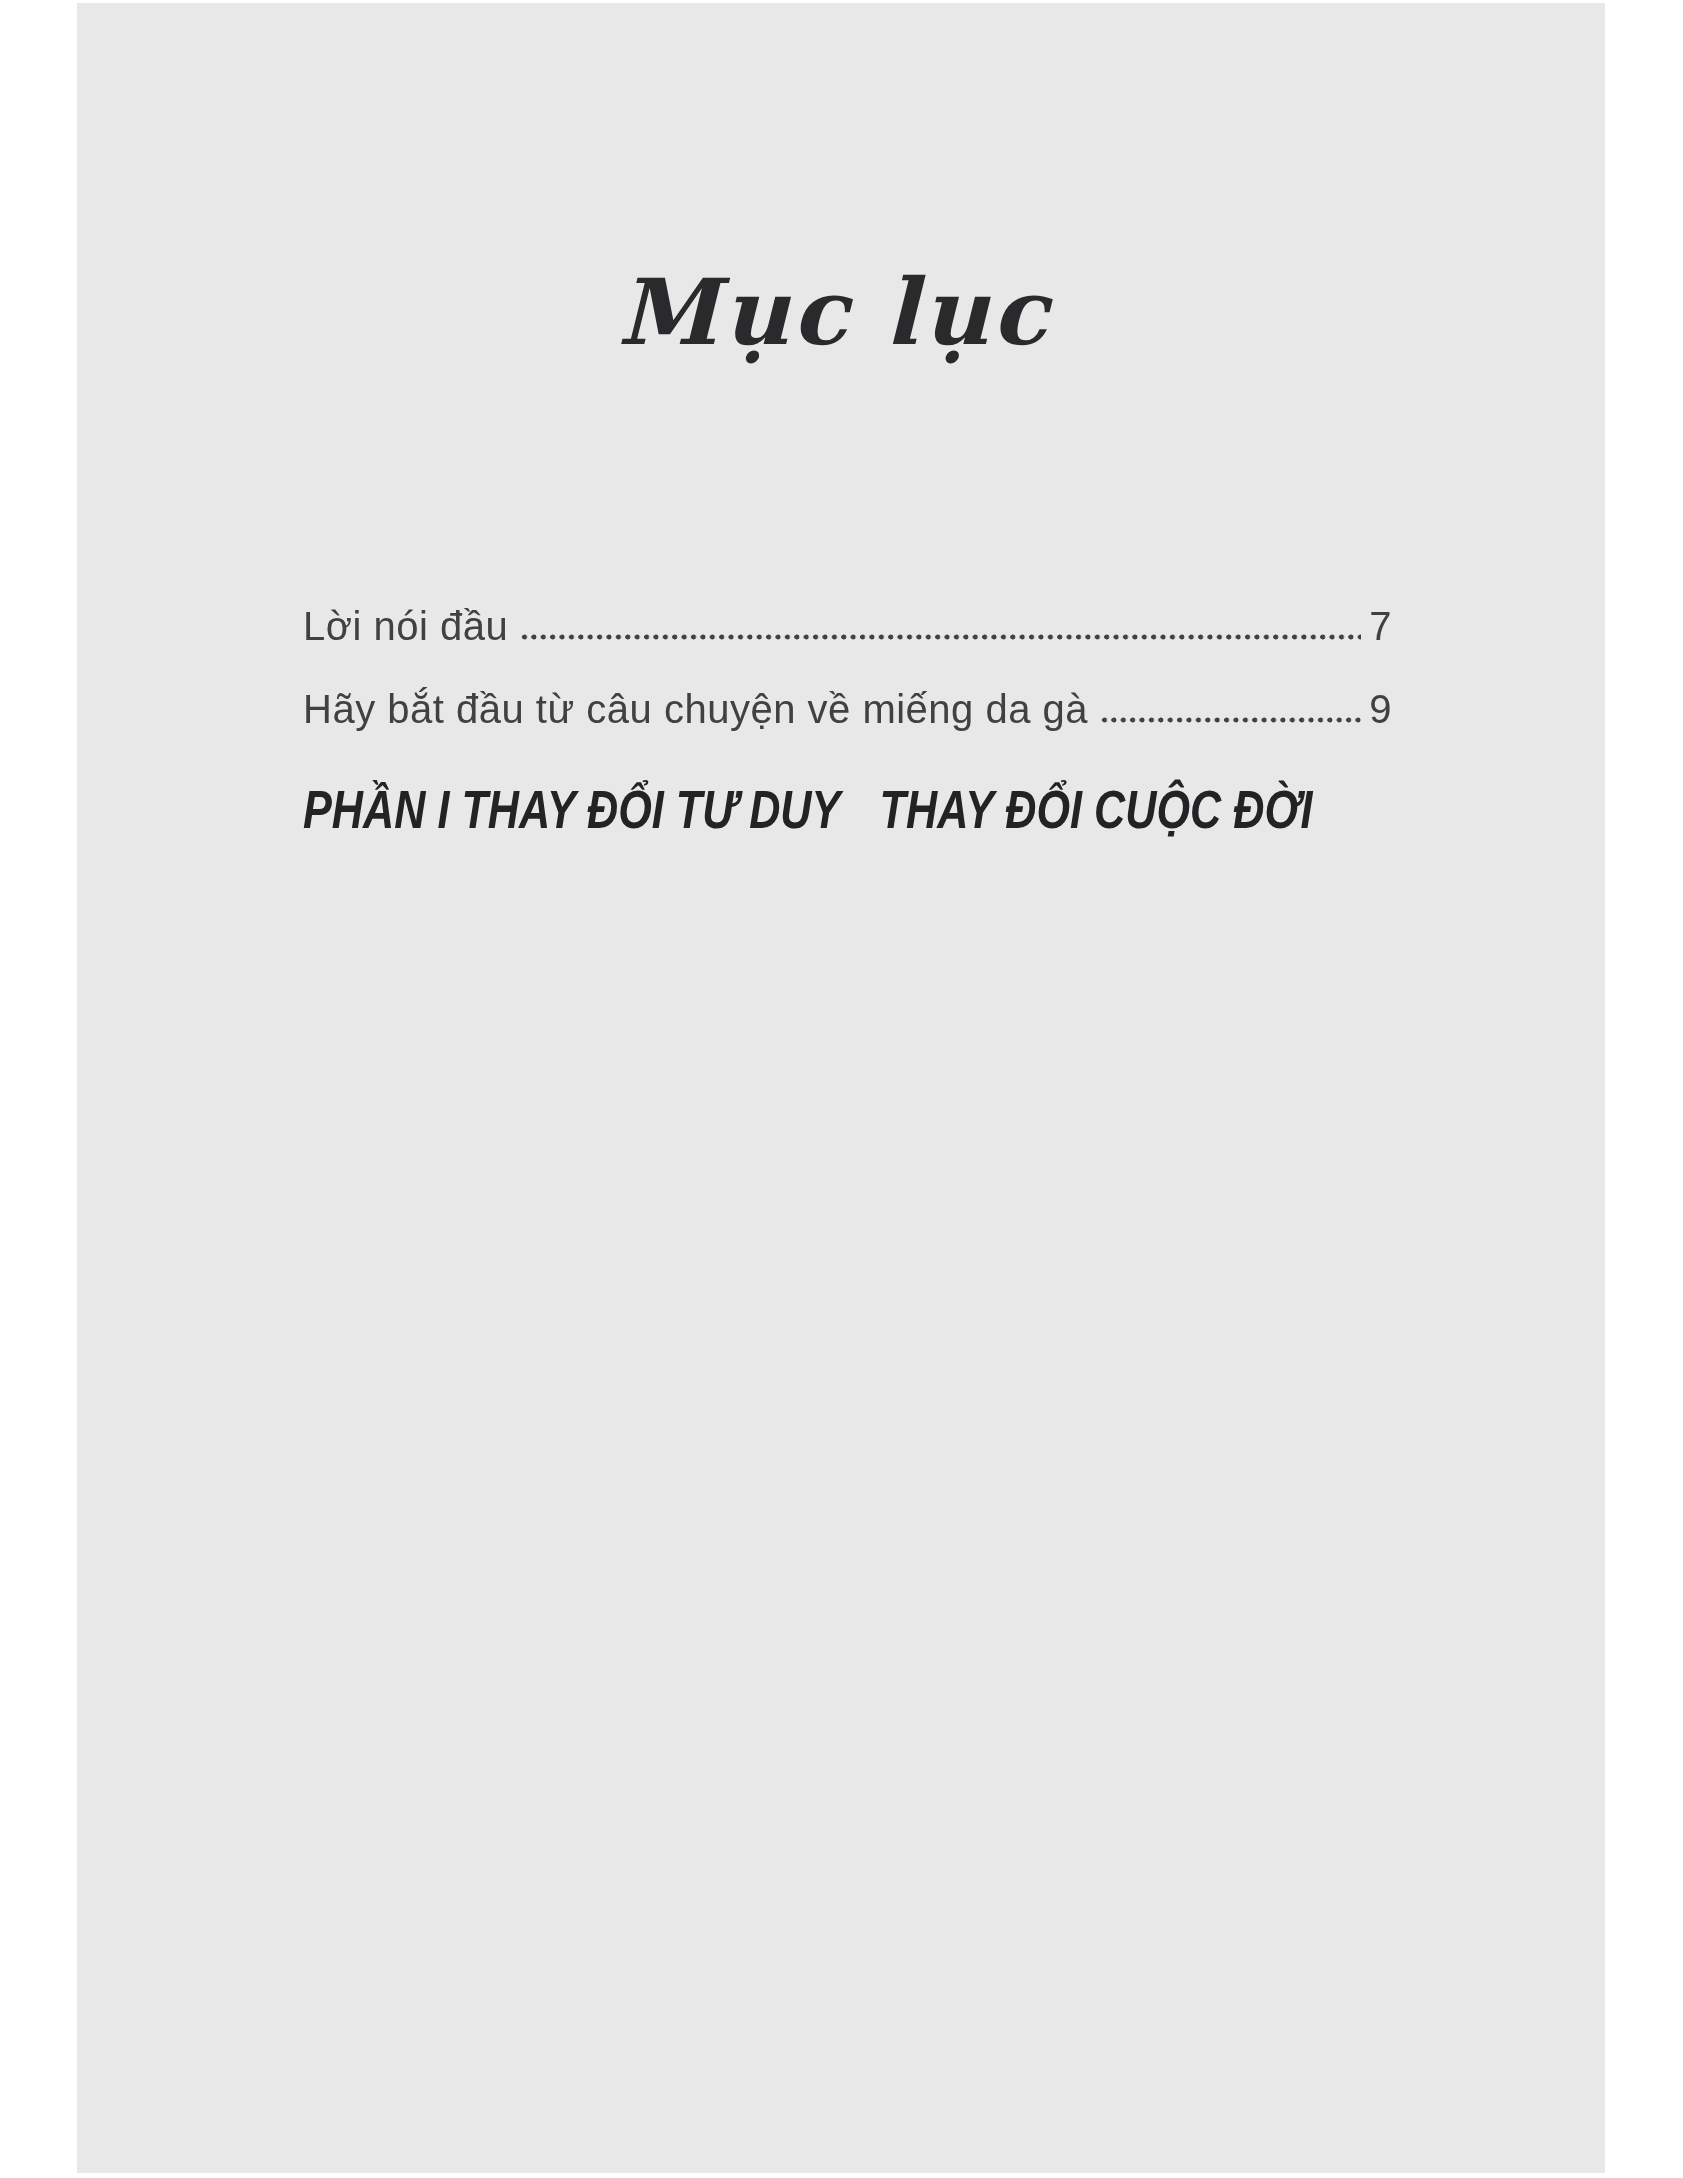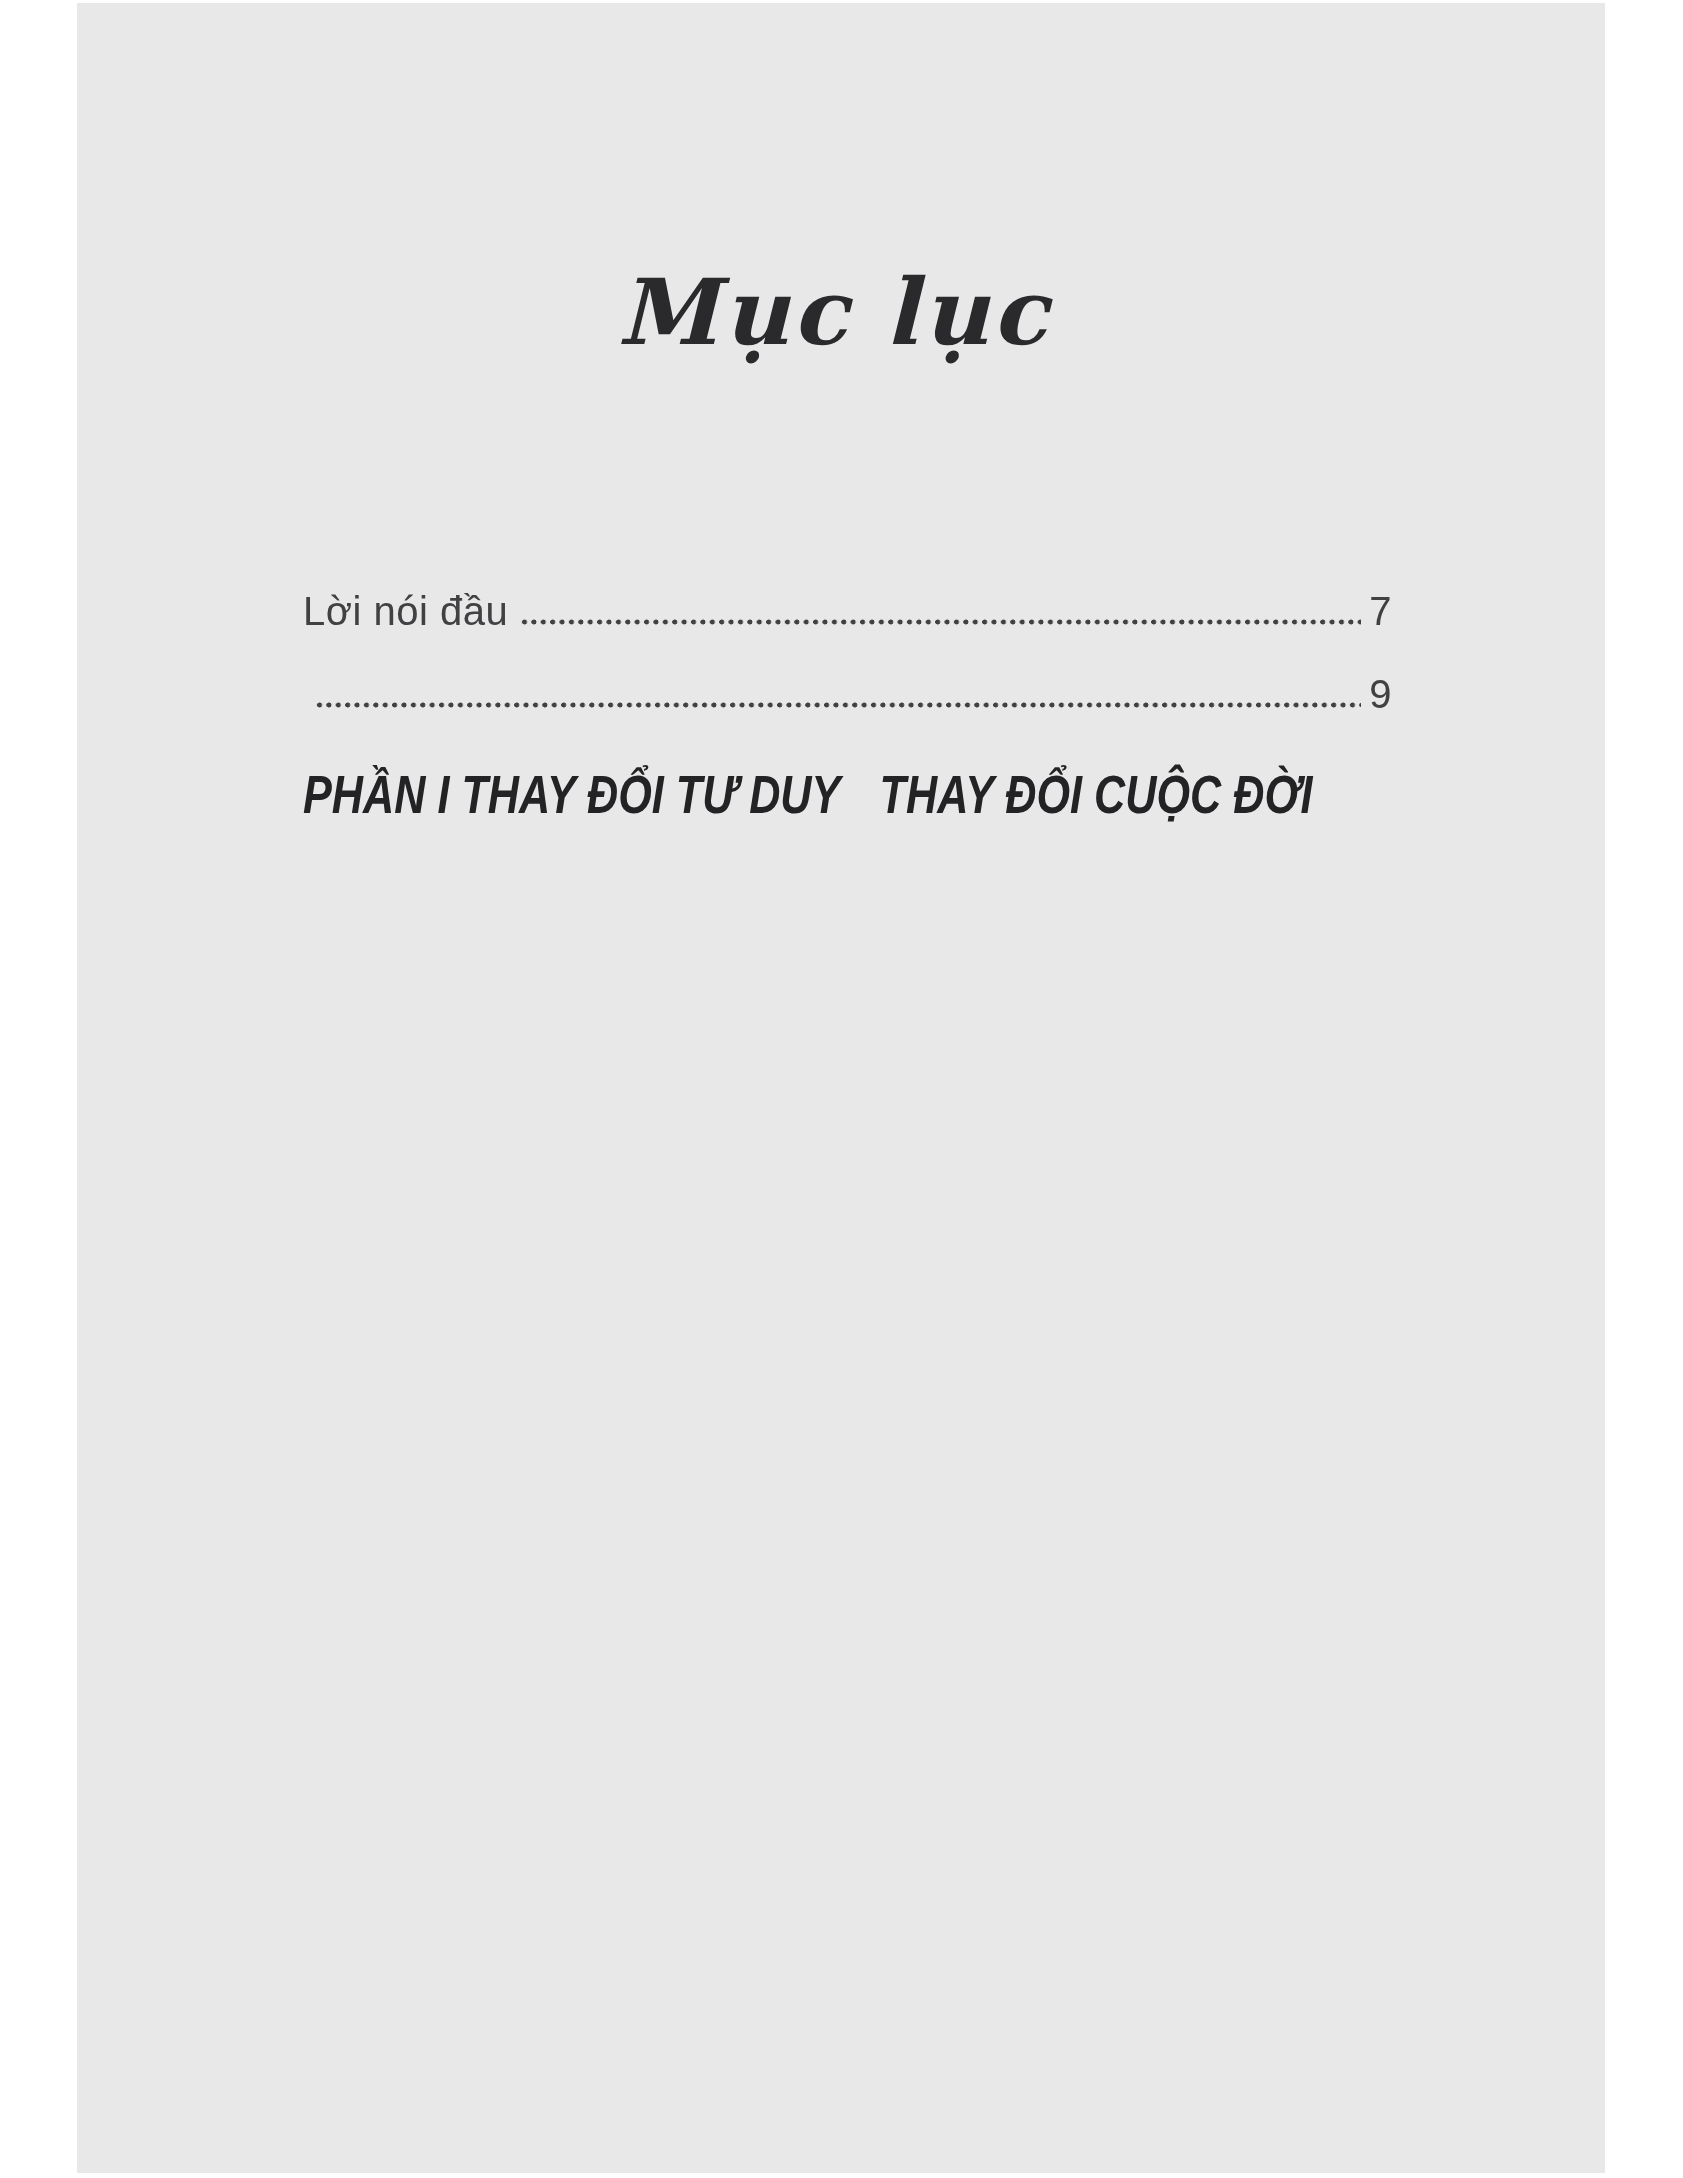--- a/index.html
+++ b/index.html
@@ -23,21 +23,21 @@
     letter-spacing:3px;
     color:#2a2a2c;
     transform:skewX(-3deg);
   }
   .toc{
     position:absolute;left:226px;top:584px;width:1089px;
   }
   .toc-row{
     display:flex;align-items:flex-end;
     font-size:40px;line-height:48px;font-weight:400;
-    color:#414144;letter-spacing:0.5px;
+    color:#414144;letter-spacing:0.5px;margin-top:15px;
   }
   .front-row{margin-bottom:35px;}
   .entry-label{white-space:nowrap;}
   .leader{
     flex:1;height:12px;min-width:30px;
     margin:0 8px 7px 12px;
     background-image:radial-gradient(circle at 4.5px 6px,#414144 2.2px,rgba(0,0,0,0) 2.8px);
     background-size:9.4px 12px;
     background-repeat:repeat-x;
     background-position:left bottom;
@@ -68,20 +68,21 @@
   <div class="toc">
 
     <div id="front-entries">
   <div class="toc-row front-row">
     <span class="entry-label">Lời nói đầu</span>
     <span class="leader"></span>
     <span class="page-num">7</span>
   </div>
 
   <div class="toc-row front-row">
+    <span class="entry-label">Hãy bắt đầu từ câu chuyện về miếng da gà</span>
     <span class="leader"></span>
     <span class="page-num">9</span>
   </div>
 </div>
 
     <h2 class="section-heading">
       <span class="part">PHẦN I THAY ĐỔI TƯ DUY</span>
       <span class="part">THAY ĐỔI CUỘC ĐỜI</span>
     </h2>
 

